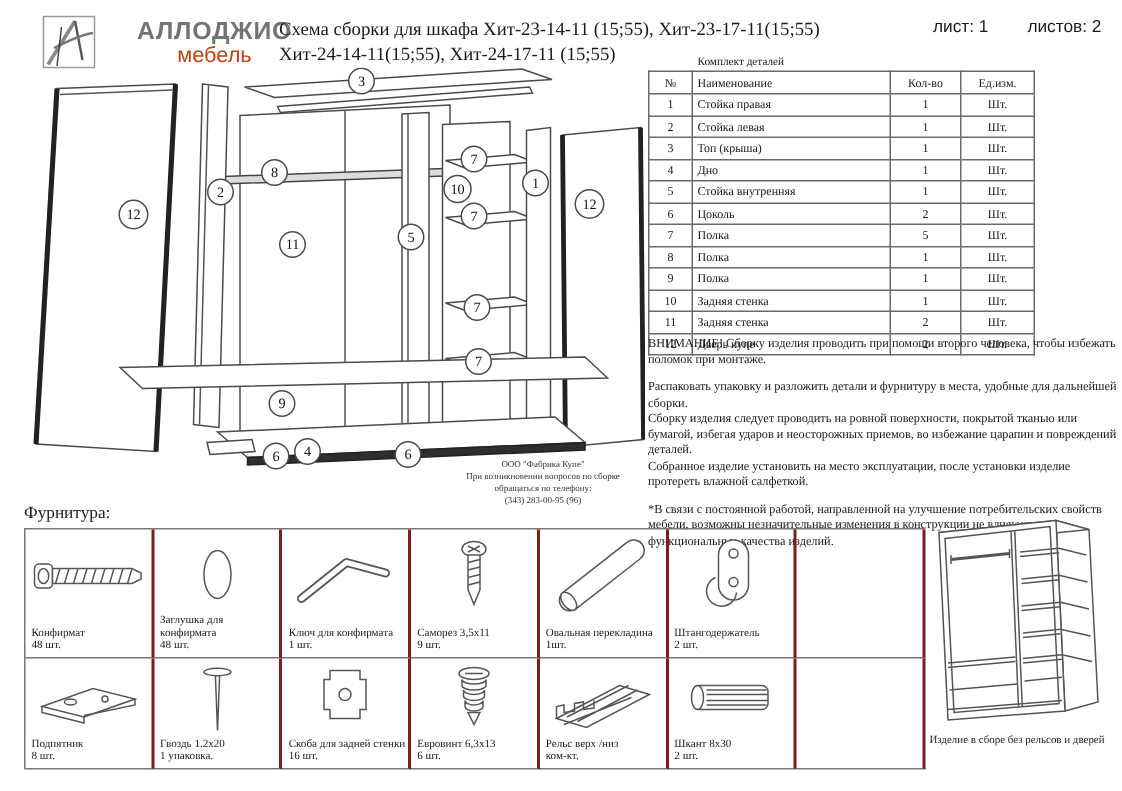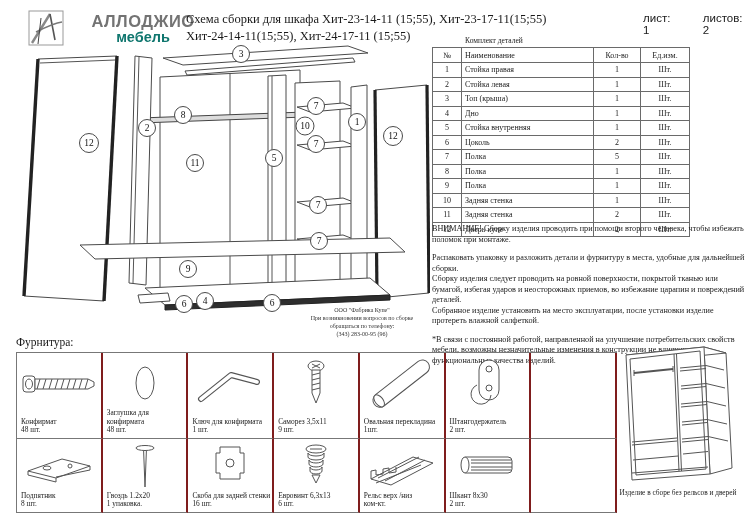--- a/index.html
+++ b/index.html
@@ -5,21 +5,21 @@
   html,body{margin:0;padding:0;}
   body{width:748px;height:527px;position:relative;background:#fff;overflow:hidden;
        font-family:"Liberation Serif","DejaVu Serif",serif;color:#1a1a1a;}
   .abs{position:absolute;}
   
   .logo-box{left:28px;top:10px;width:36px;height:36px;}
   .brand{left:74px;top:12px;width:138px;text-align:center;font-family:"Liberation Sans","DejaVu Sans",sans-serif;}
   .brand-name{font-size:16.5px;font-weight:bold;letter-spacing:.5px;}
   .brand-sub{font-size:14.5px;margin-top:-2px;}
   .doc-title{left:186px;top:11px;width:390px;font-size:12.5px;line-height:1.32;}
-  .sheet-info{left:643px;top:12px;display:flex;gap:26px;font-family:"Liberation Sans","DejaVu Sans",sans-serif;font-size:11.5px;}
+  .sheet-info{left:622px;top:12px;display:flex;gap:26px;font-family:"Liberation Sans","DejaVu Sans",sans-serif;font-size:11.5px;}
   
   .diagram-svg{left:18px;top:45px;}
   .factory-note{left:292px;top:306px;width:140px;font-size:6px;line-height:1.35;text-align:center;color:#333;}
   
   .parts-panel{left:432px;top:36px;width:258px;}
   .parts-title{font-size:7.5px;margin:0 0 2px 20px;padding-left:13px;}
   table.parts{border-collapse:collapse;width:100%;font-size:8px;}
   table.parts th,table.parts td{border:1px solid #6a6a6a;padding:1px 3px;height:11.5px;font-weight:normal;text-align:left;}
   table.parts th{height:12px;}
   .c-num{width:22px;text-align:center !important;}
@@ -49,21 +49,21 @@
 
 <svg class="abs logo-box" viewBox="0 0 36 36">
   <rect x="1" y="1" width="34" height="34" fill="#fff" stroke="#999"></rect>
   <path d="M4,33 L22,4" stroke="#888" stroke-width="2.4" fill="none"></path>
   <path d="M22,4 L27,30" stroke="#555" stroke-width="1.6" fill="none"></path>
   <path d="M8,22 C16,18 26,13 34,12" stroke="#777" stroke-width="1.6" fill="none"></path>
   <path d="M13,8 L10,34" stroke="#444" stroke-width="1" fill="none"></path>
 </svg>
 <div class="abs brand">
   <div class="brand-name" style="color:#737373;">АЛЛОДЖИО</div>
-  <div class="brand-sub" style="color:#0f766e;font-weight:bold;">мебель</div>
+  <div class="brand-sub" style="color:#c2410c;">мебель</div>
 </div>
 <div class="abs doc-title">
   <div>Схема сборки для шкафа Хит-23-14-11 (15;55), Хит-23-17-11(15;55)</div>
   <div>Хит-24-14-11(15;55), Хит-24-17-11 (15;55)</div>
 </div>
 <div class="abs sheet-info">
   <span>лист: 1</span>
   <span>листов: 2</span>
 </div>
 

